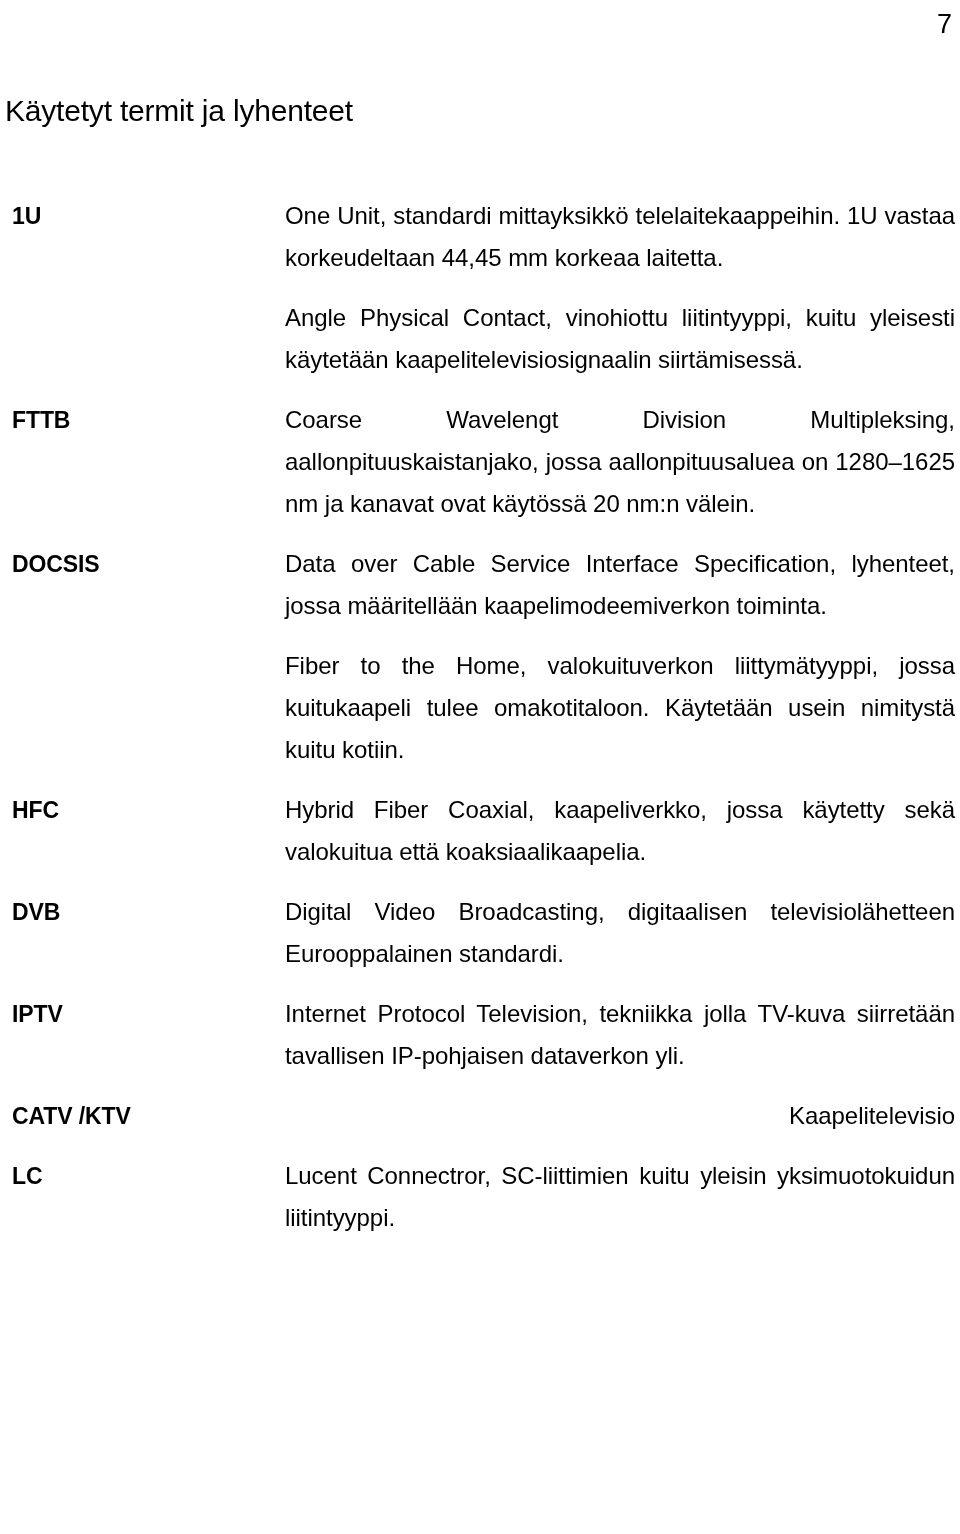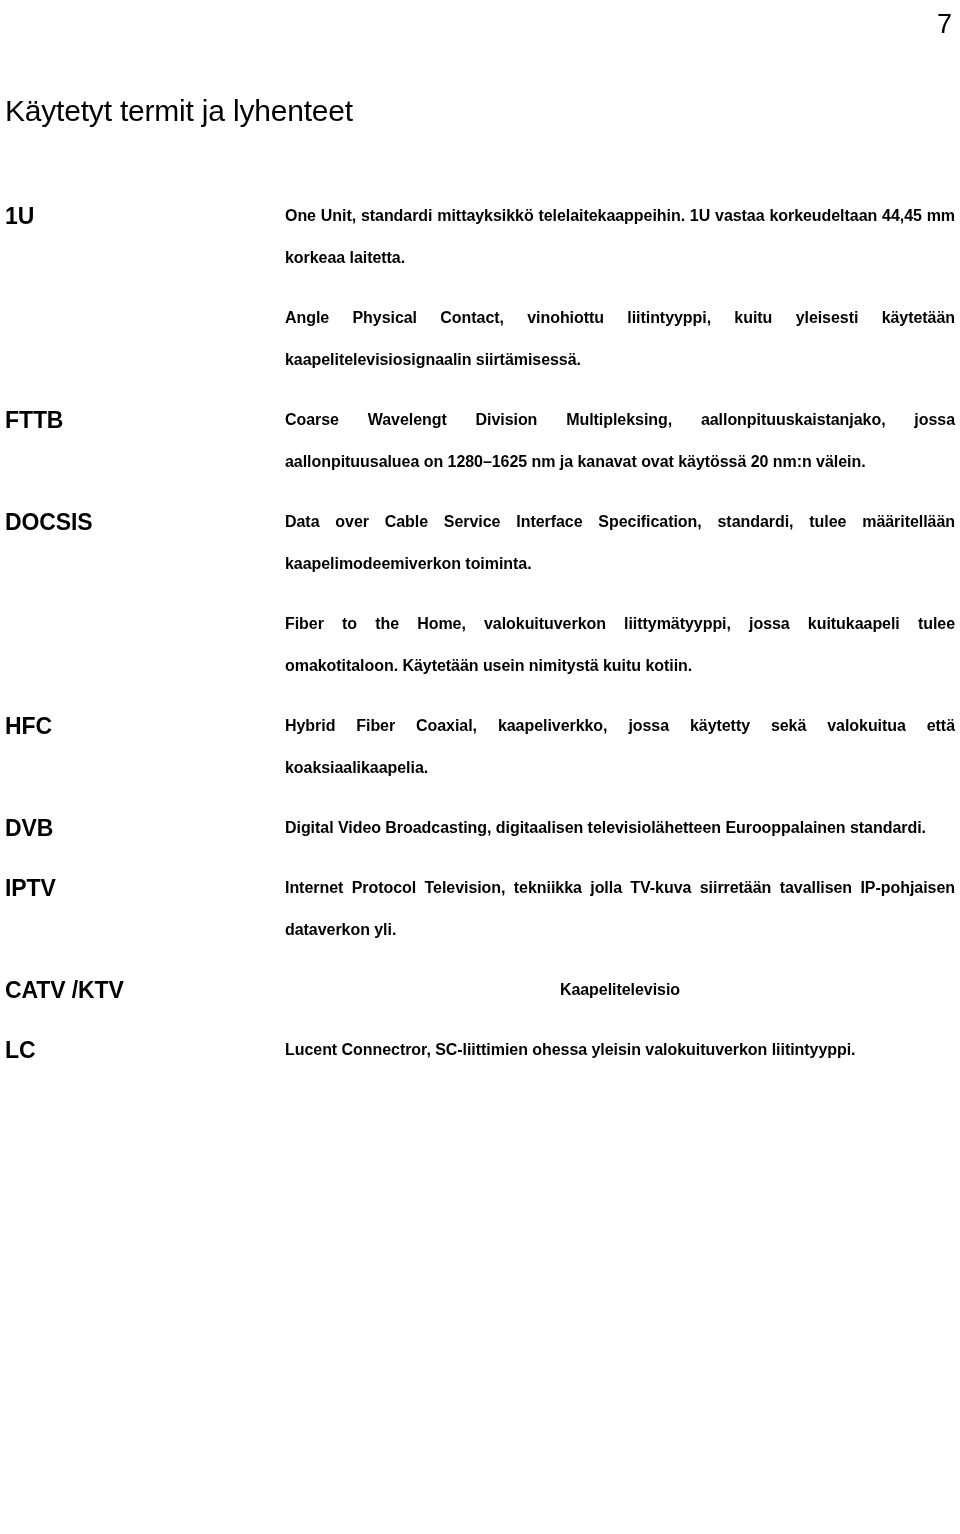--- a/index.html
+++ b/index.html
@@ -47,43 +47,42 @@
     width: 960px;
   }
   .entry {
     display: block;
     position: relative;
     width: 955px;
     margin: 0 0 18px 0;
   }
   .entry-term {
     position: absolute;
-    left: 5px;
+    left: 12px;
     top: 0;
     width: 260px;
     font-size: 23px;
     line-height: 42px;
     font-weight: bold;
     letter-spacing: -0.1px;
     white-space: nowrap;
   }
   .entry-def {
     margin-left: 285px;
     width: 670px;
-    font-size: 16px;
+    font-size: 24px;
     line-height: 42px;
     text-align: justify;
     text-justify: inter-word;
     letter-spacing: -0.05px;
     word-spacing: 0px;
     hyphens: manual;
-    font-weight: bold;
   }
   .entry-def.nojust {
-    text-align: center;
+    text-align: right;
   }
 </style>
 </head>
 <body>
 
 <div class="page">
 
   <div class="page-number">7</div>
 
   <h1 class="page-title">Käytetyt termit ja lyhenteet</h1>
@@ -99,21 +98,21 @@
       <div class="entry-def">Angle Physical Contact, vinohiottu liitintyyppi, kuitu yleisesti käytetään kaapelitelevisiosignaalin siirtämisessä.</div>
     </div>
 
     <div class="entry">
       <div class="entry-term">FTTB</div>
       <div class="entry-def">Coarse Wavelengt Division Multipleksing, aallonpituuskaistanjako, jossa aallonpituusaluea on 1280–1625 nm ja kanavat ovat käytössä 20 nm:n välein.</div>
     </div>
 
     <div class="entry">
       <div class="entry-term">DOCSIS</div>
-      <div class="entry-def">Data over Cable Service Interface Specification, standardi, tulee määritellään kaapelimodeemiverkon toiminta.</div>
+      <div class="entry-def">Data over Cable Service Interface Specification, lyhenteet, jossa määritellään kaapelimodeemiverkon toiminta.</div>
     </div>
 
     <div class="entry">
       <div class="entry-def">Fiber to the Home, valokuituverkon liittymätyyppi, jossa kuitukaapeli tulee omakotitaloon. Käytetään usein nimitystä kuitu kotiin.</div>
     </div>
 
 
     <div class="entry">
       <div class="entry-term">HFC</div>
       <div class="entry-def">Hybrid Fiber Coaxial, kaapeliverkko, jossa käytetty sekä valokuitua että koaksiaalikaapelia.</div>
@@ -129,17 +128,17 @@
       <div class="entry-def">Internet Protocol Television, tekniikka jolla TV-kuva siirretään tavallisen IP-pohjaisen dataverkon yli.</div>
     </div>
 
     <div class="entry">
       <div class="entry-term">CATV /KTV</div>
       <div class="entry-def nojust">Kaapelitelevisio</div>
     </div>
 
     <div class="entry">
       <div class="entry-term">LC</div>
-      <div class="entry-def">Lucent Connectror, SC-liittimien ohessa yleisin valokuituverkon liitintyyppi.</div>
+      <div class="entry-def">Lucent Connectror, SC-liittimien kuitu yleisin yksimuotokuidun liitintyyppi.</div>
     </div>
 
   </div>
 </div>
 
 </body></html>

